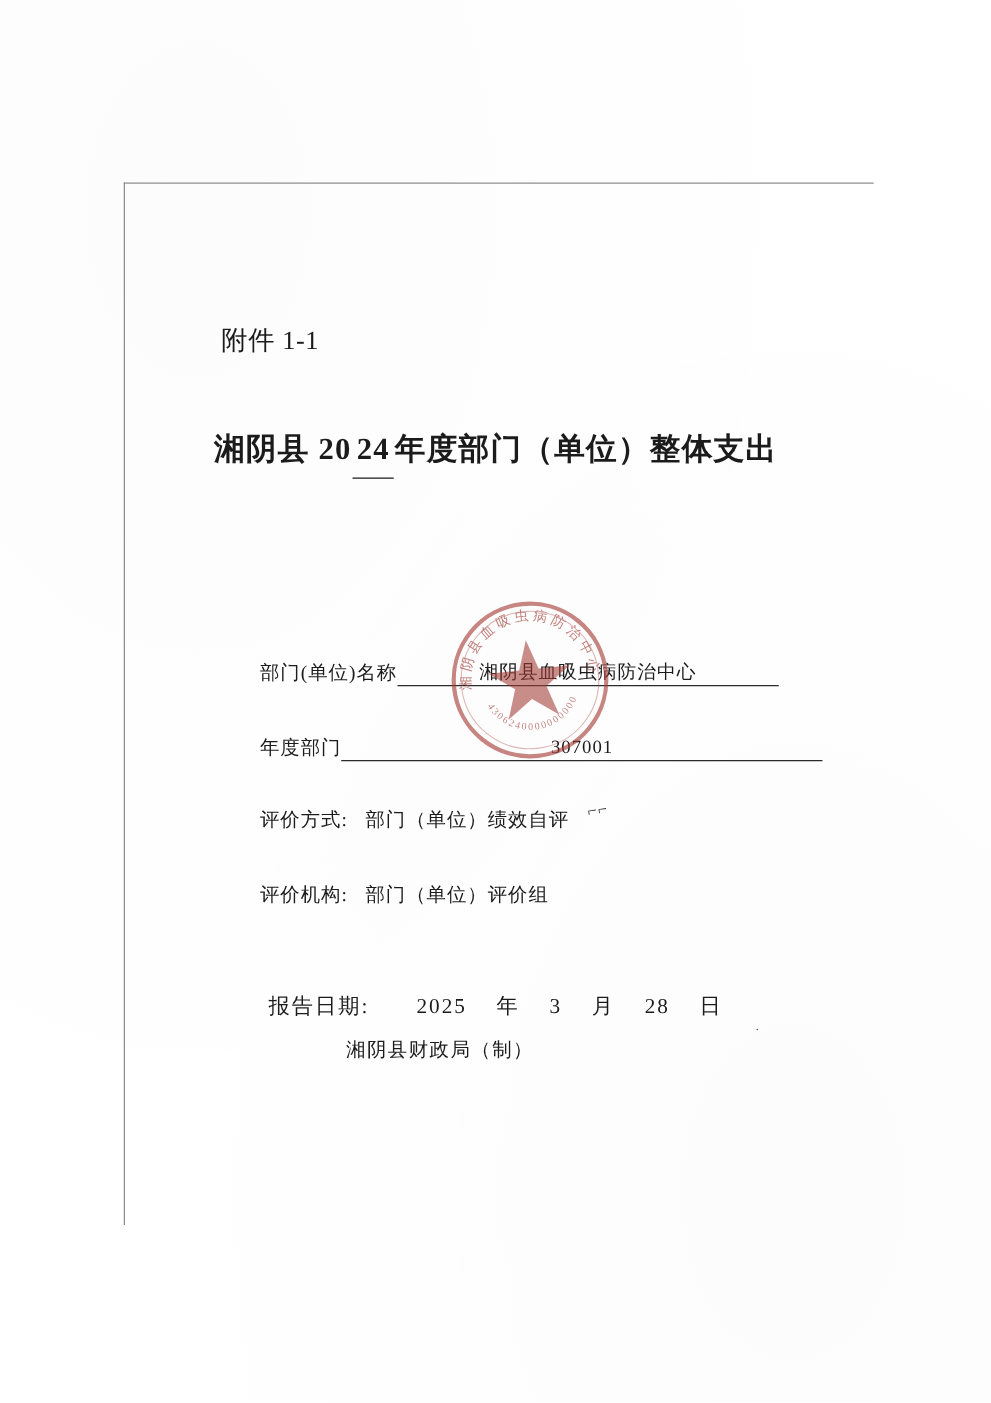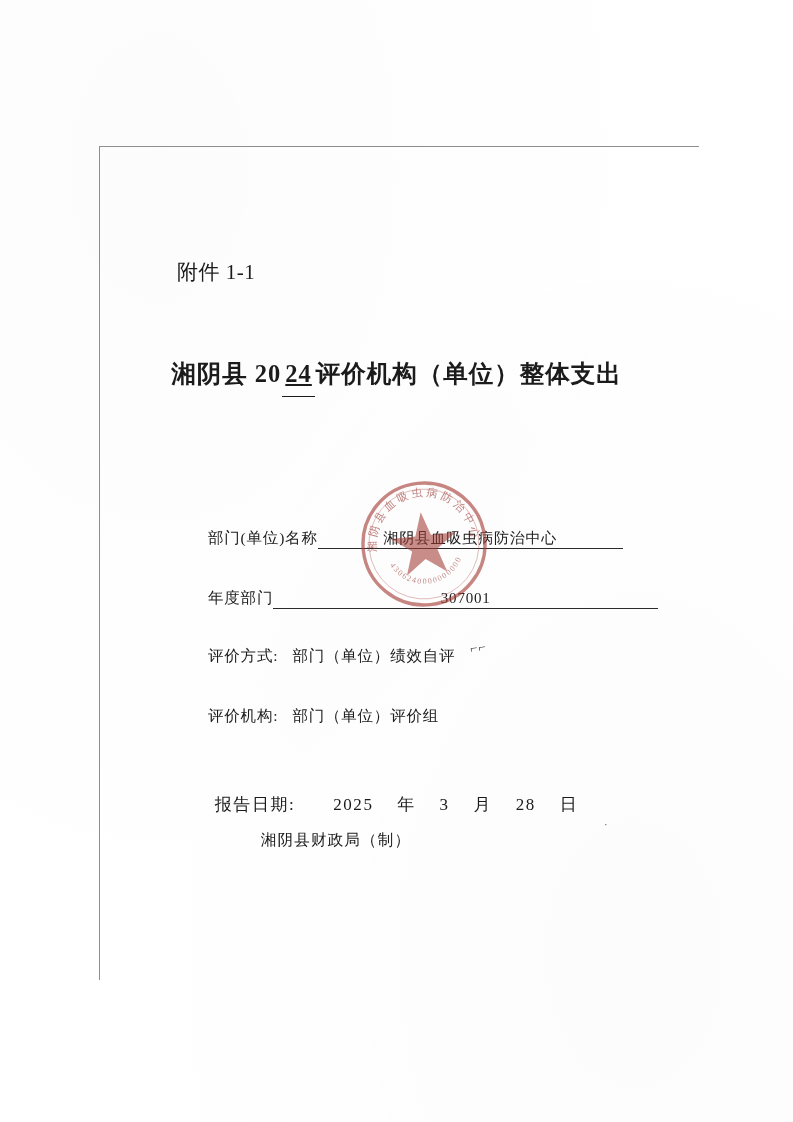--- a/index.html
+++ b/index.html
@@ -75,22 +75,21 @@
     font-size: 24.5px;
     font-weight: bold;
     letter-spacing: 1px;
     line-height: 44px;
     white-space: nowrap;
   }
   .year-fill {
     display: inline-block;
     border-bottom: 1.6px solid #1b1b1b;
     padding: 0 3px;
-    margin: 14px 1px;
-    text-decoration: underline;
+    margin: 0 1px;
   }
 
   
   .field-row {
     position: absolute;
     font-size: 15.5px;
     letter-spacing: 0.8px;
     white-space: nowrap;
     display: flex;
     align-items: center;
@@ -127,21 +126,21 @@
     position: absolute;
     left: 0; top: 793px;
     width: 793px;
     text-align: center;
     font-size: 17px;
     letter-spacing: 1.6px;
     white-space: nowrap;
   }
   #row-issuer {
     position: absolute;
-    left: 0; top: 830px;
+    left: 16px; top: 830px;
     width: 672px;
     text-align: center;
     font-size: 15.5px;
     letter-spacing: 1.2px;
     white-space: nowrap;
   }
   .date-gap { display: inline-block; width: 26px; }
   .date-gap-sm { display: inline-block; width: 12px; }
 
   
@@ -177,21 +176,21 @@
 <div class="doc">
 
   <div class="paper-tint"></div>
 
   <div class="scan-frame"></div>
 
   <div class="attachment-no">附件 1-1</div>
 
   <div class="title-block">
     <div class="title-line">
-      <span>湘阴县 20</span><span class="year-fill">24</span><span>评价机构（单位）整体支出</span>
+      <span>湘阴县 20</span><span class="year-fill">24</span><span>年度部门（单位）整体支出</span>
     </div>
   </div>
 
   <div class="field-row" id="row-unit">
     <span class="field-label">部门(单位)名称</span>
     <span class="field-underline">湘阴县血吸虫病防治中心</span>
   </div>
 
   <div class="field-row" id="row-budget">
     <span class="field-label">年度部门</span>

